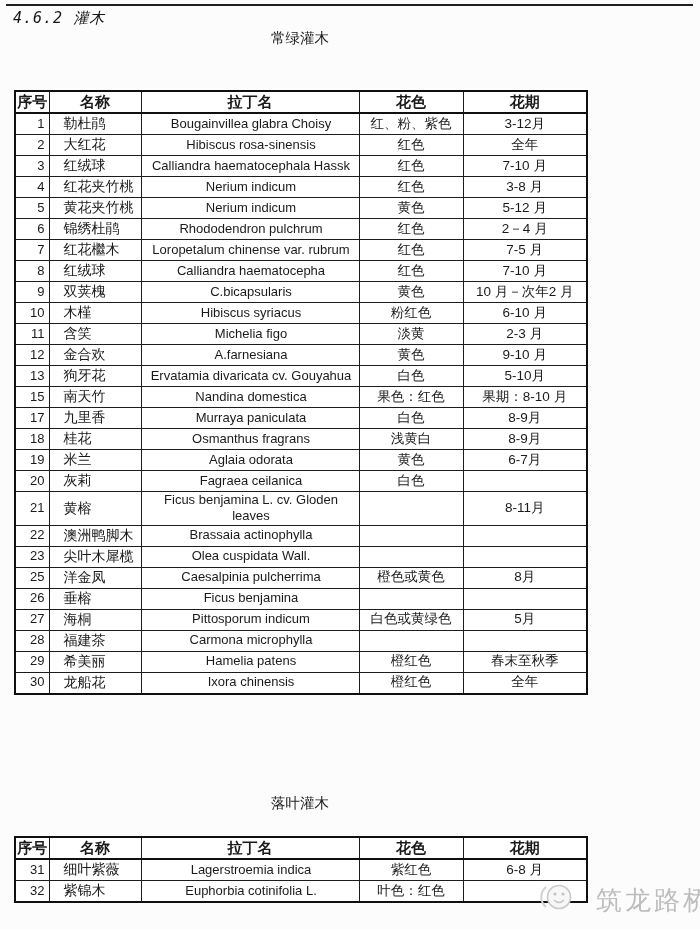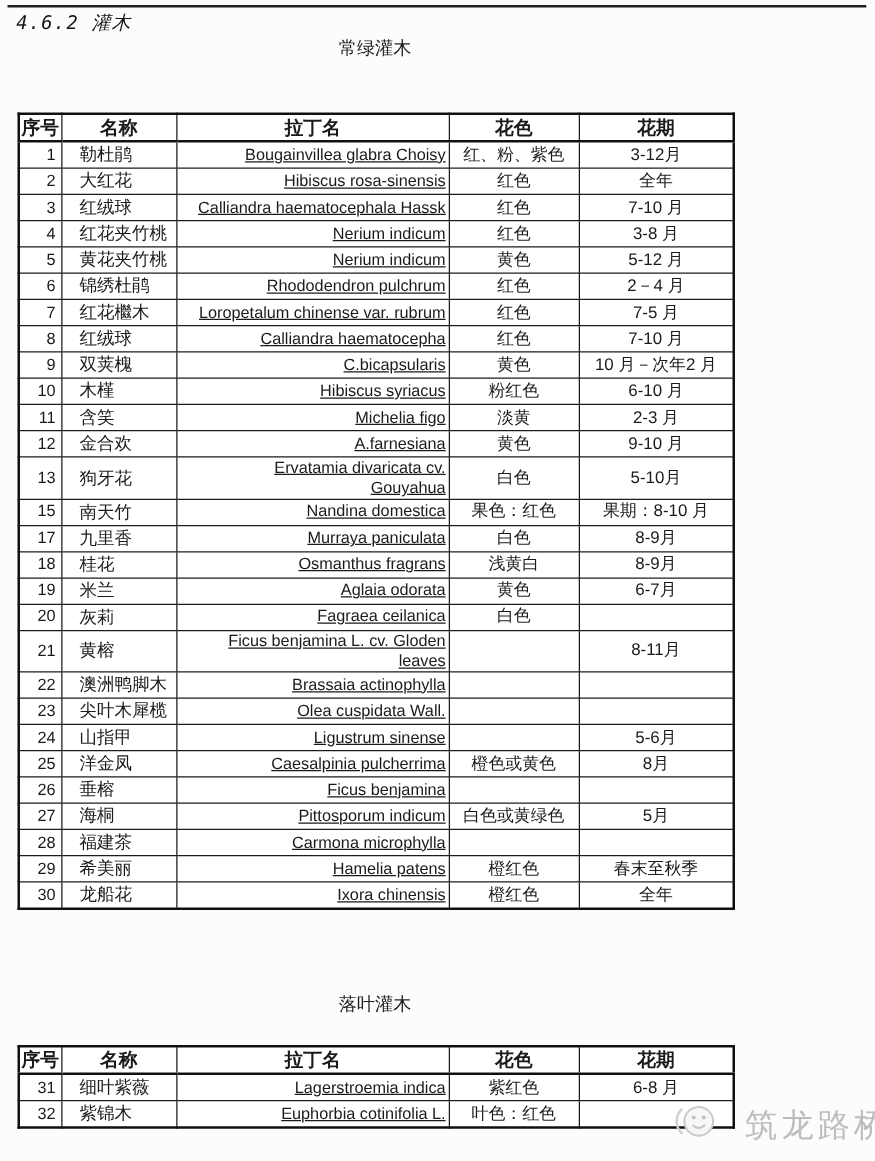--- a/index.html
+++ b/index.html
@@ -45,21 +45,21 @@
     height:20px; padding:0;
     font-family:"Liberation Sans", sans-serif;
     margin-top:32px;
   }
   .doc-table td {
     height:20px; padding:0 2px;
     font-size:13.5px; line-height:1.25;
   }
   td.col-num   { text-align:right; padding-right:4px; font-size:13px; }
   td.col-name  { text-align:left;  padding-left:14px;  font-size:14px; }
-  td.col-latin { text-align:right;  padding-left:16px;  font-size:13px;text-decoration:underline; }
+  td.col-latin { text-align:center;  padding-left:4px;  font-size:13px; }
   td.col-color, td.col-period { text-align:center; font-size:13.5px; }
 
   .watermark {
     position:absolute; left:538px; top:880px; z-index:5;
     display:flex; align-items:center; gap:22px;
     color:#bdbdbd; font-size:26px; letter-spacing:3px;
     white-space:nowrap;
   }
   .watermark .logo { flex:0 0 auto; display:block; }
 </style>
@@ -229,27 +229,20 @@
         <td class="col-latin">Brassaia actinophylla</td>
         <td class="col-color"></td>
         <td class="col-period"></td>
       </tr>
       <tr>
         <td class="col-num">23</td>
         <td class="col-name">尖叶木犀榄</td>
         <td class="col-latin">Olea cuspidata Wall.</td>
         <td class="col-color"></td>
         <td class="col-period"></td>
-      </tr>
-      <tr>
-        <td class="col-num">24</td>
-        <td class="col-name">山指甲</td>
-        <td class="col-latin">Ligustrum sinense</td>
-        <td class="col-color"></td>
-        <td class="col-period">5-6月</td>
       </tr>
       <tr>
         <td class="col-num">25</td>
         <td class="col-name">洋金凤</td>
         <td class="col-latin">Caesalpinia pulcherrima</td>
         <td class="col-color">橙色或黄色</td>
         <td class="col-period">8月</td>
       </tr>
       <tr>
         <td class="col-num">26</td>

